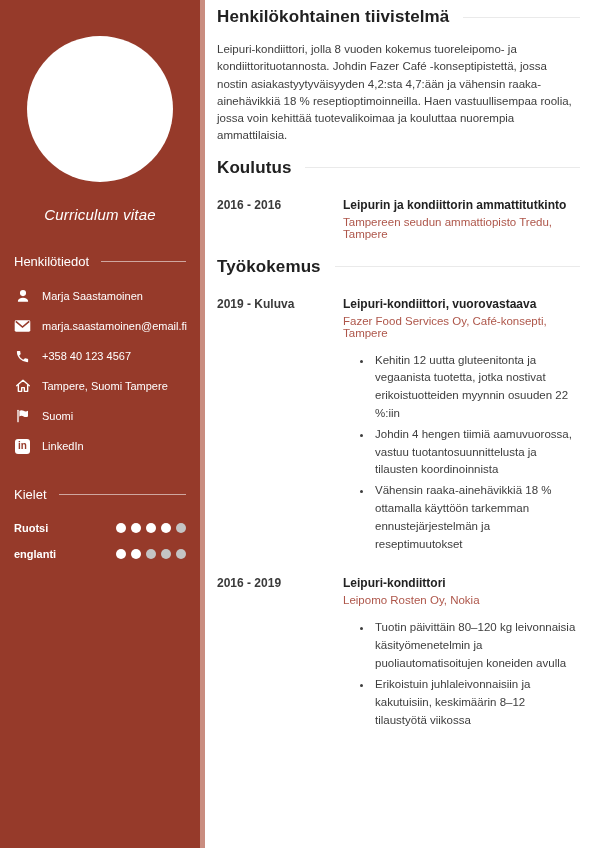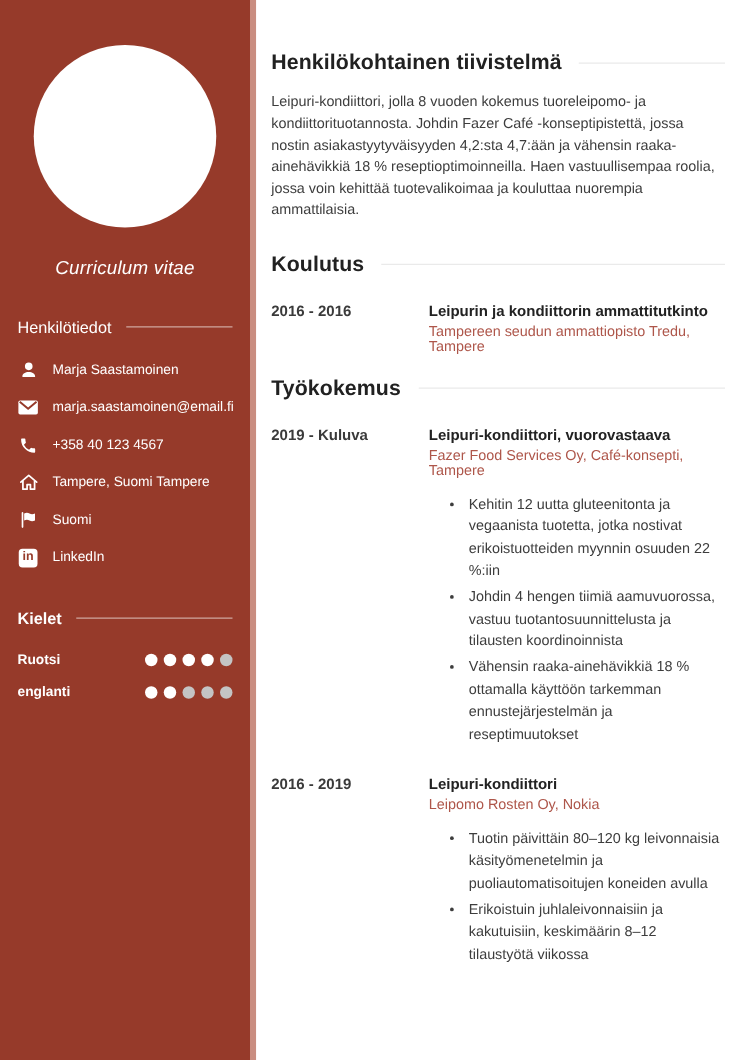--- a/index.html
+++ b/index.html
@@ -29,21 +29,21 @@
   }
   .sb-pad { padding: 0 14px; }
   .sb-heading {
     display: flex; align-items: center;
     font-size: 13px; color: #fff; font-weight: 400;
   }
   .sb-heading .rule {
     flex: 1; height: 1px; background: rgba(255,255,255,.55); margin-left: 12px;
   }
   .sb-heading.personal { margin-top: 31px; }
-  .sb-heading.languages { margin-top: 26px; font-weight: bold; }
+  .sb-heading.languages { margin-top: 26px; }
 
   .contact-list { margin-top: 12px; text-align: center; }
   .contact-row {
     display: flex; align-items: center; height: 30px;
     font-size: 11px; color: #fff;
   }
   .contact-row .cicon {
     width: 17px; height: 17px; flex: 0 0 17px;
     margin-right: 11px; display: flex; align-items: center; justify-content: center;
   }
@@ -59,35 +59,35 @@
   .lang-row {
     display: flex; align-items: center; justify-content: space-between;
     height: 26px;
   }
   .lang-name { font-size: 11px; font-weight: bold; color: #fff; }
   .dots { display: flex; gap: 5px; }
   .dot { width: 10px; height: 10px; border-radius: 50%; background: var(--dot-grey, #C4C4C4); }
   .dot.filled { background: #ffffff; }
 
   
-  .main { flex: 1; padding: 40px 20px 0 12px; background: #fff; }
+  .main { flex: 1; padding: 7px 20px 0 12px; background: #fff; }
 
   .section-h {
     display: flex; align-items: center;
     font-size: 17px; font-weight: bold; color: var(--heading, #212121);
     letter-spacing: .1px;
   }
   .section-h .rule { flex: 1; height: 1px; background: var(--rule, #EAEAEA); margin-left: 14px; }
 
   .summary-text {
     margin-top: 14px; font-size: 11.5px; line-height: 1.5;
     color: var(--body, #3D3D3D); max-width: 365px;
   }
 
-  .section-h.koulutus { margin-top: 24px; }
+  .section-h.koulutus { margin-top: 13px; }
   .section-h.tyokokemus { margin-top: 17px; }
 
   .entry-row { display: flex; margin-top: 20px; }
   .entry-period {
     flex: 0 0 126px; width: 126px;
     font-size: 12px; font-weight: bold; color: #3a3a3a;
   }
   .entry-body { flex: 1; }
   .entry-title { font-size: 12px; font-weight: bold; color: #222; }
   .entry-sub { margin-top: 4px; font-size: 11.5px; color: var(--accent, #AE564A); }

